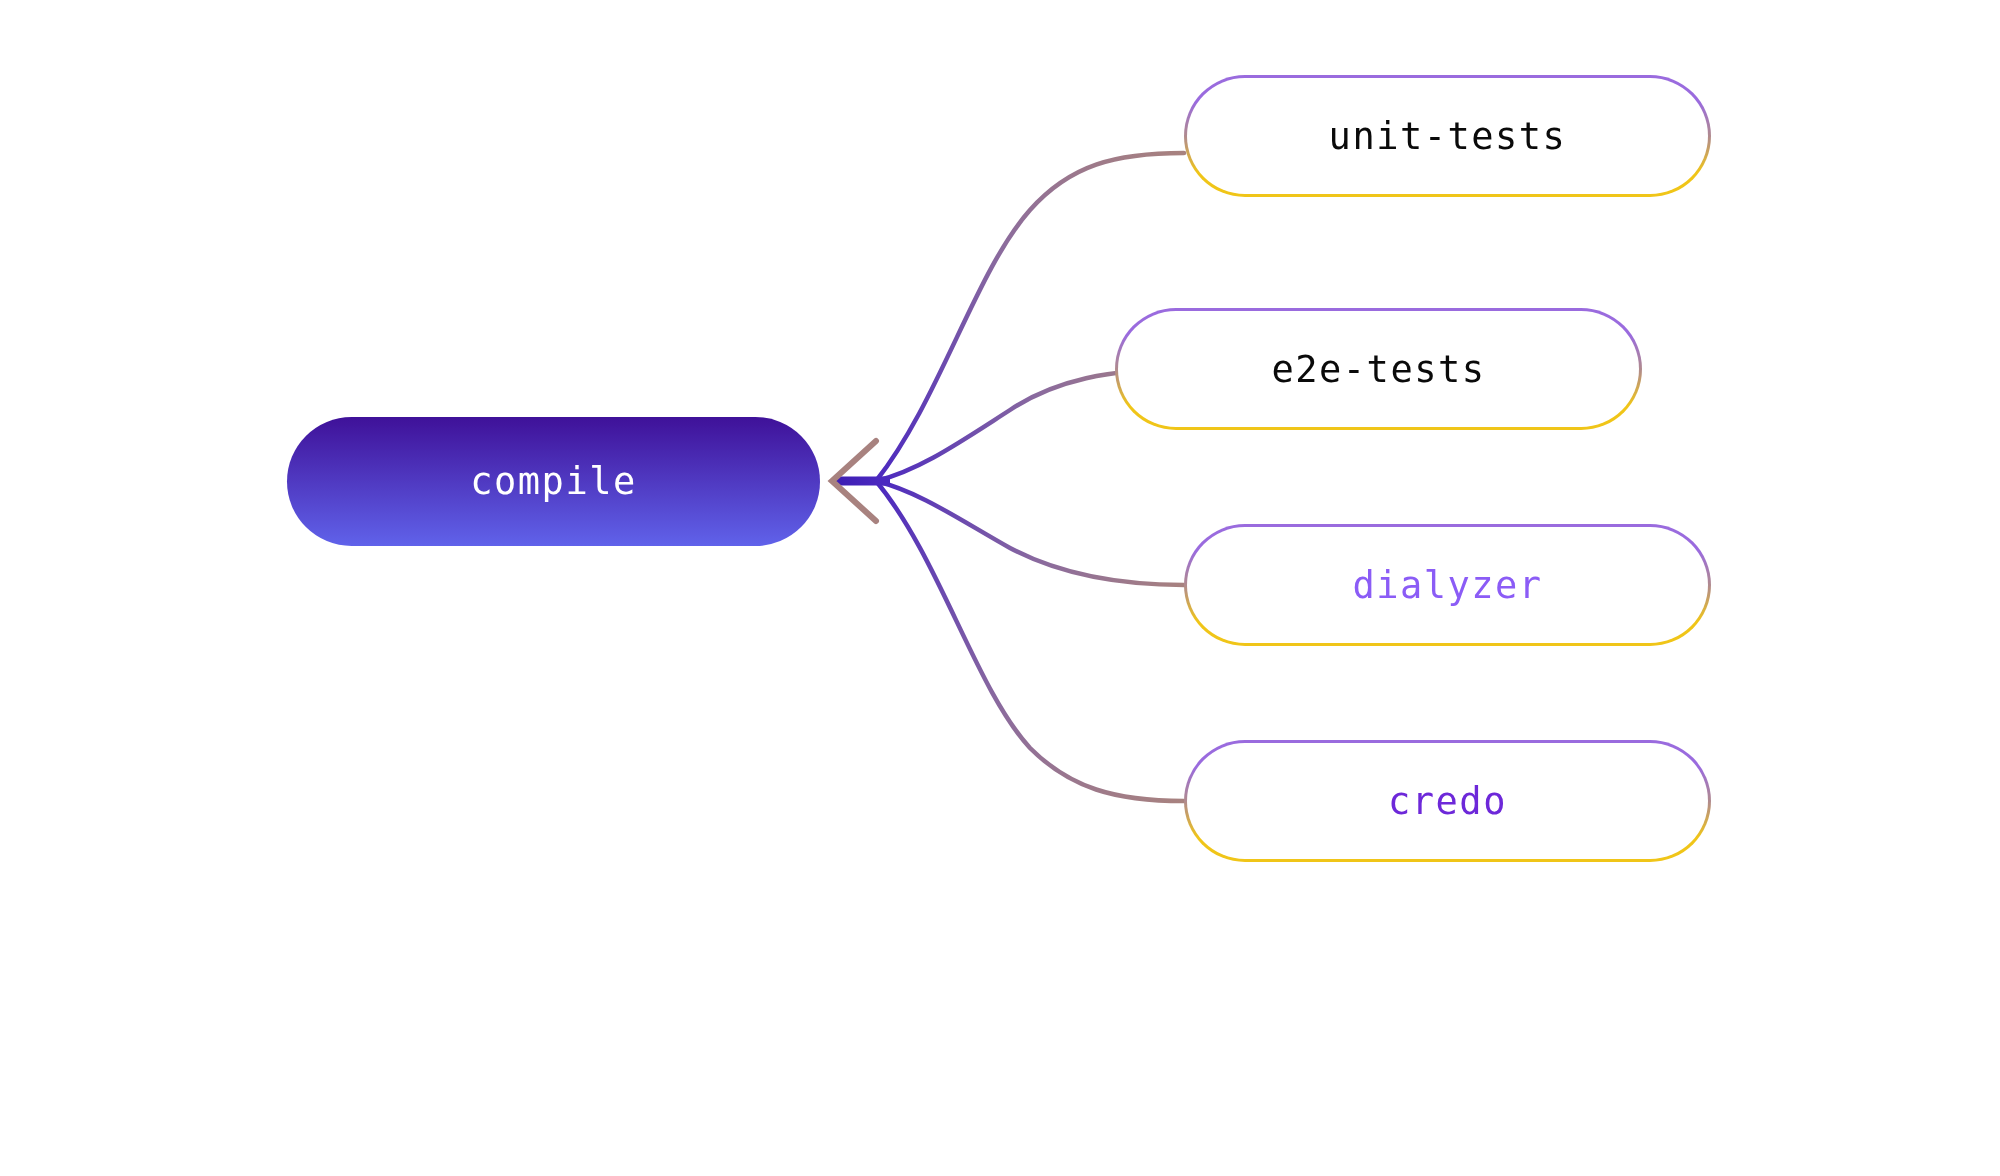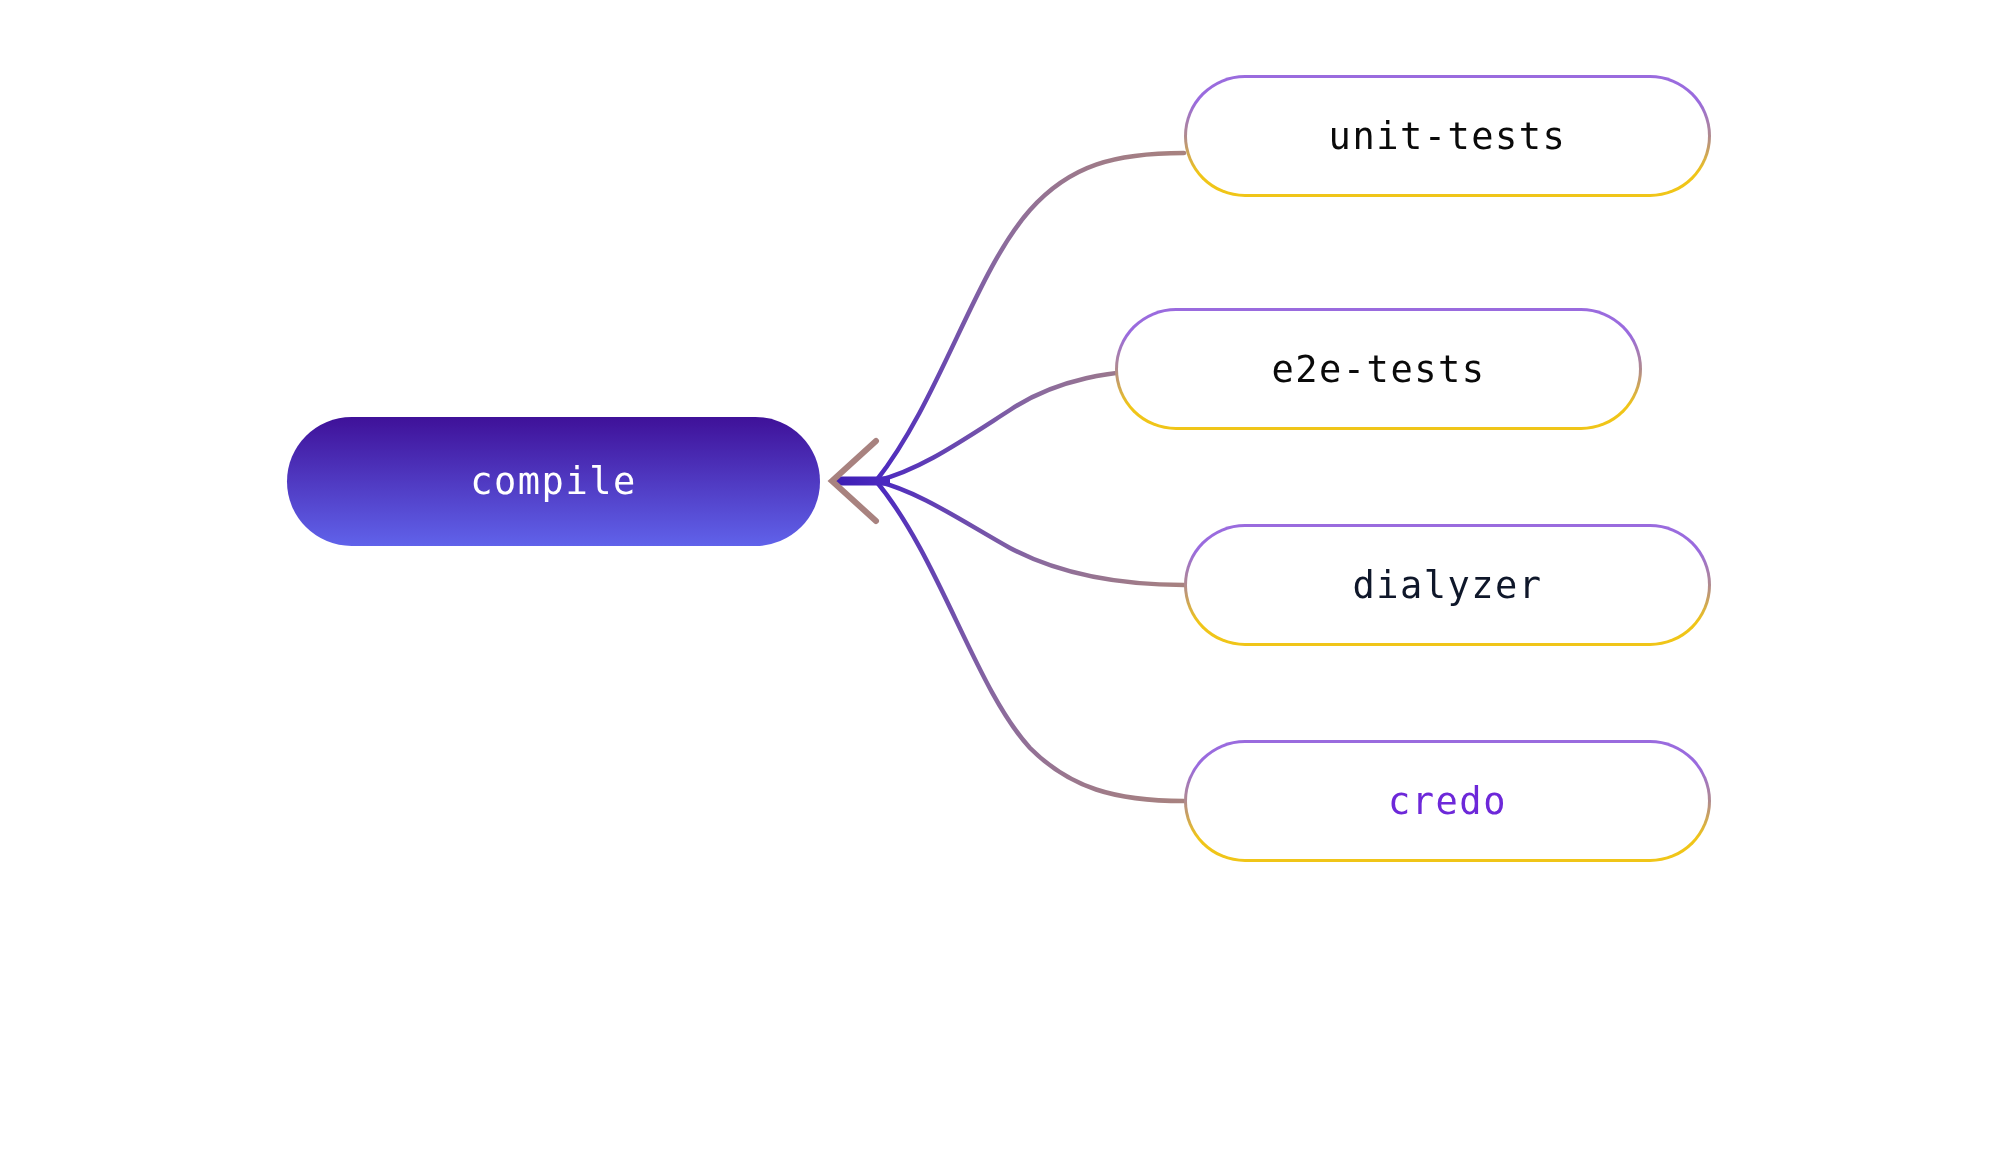--- a/index.html
+++ b/index.html
@@ -135,21 +135,21 @@
   </div>
 
   <div class="task-node" style="left: 1115px; top: 308px; width: 527px; height: 122px; padding: 3px; background: linear-gradient(rgb(154, 107, 222) 0%, rgb(154, 107, 222) 22%, rgb(176, 138, 142) 50%, rgb(240, 197, 24) 80%, rgb(240, 197, 24) 100%);">
     <div class="task-node-inner">
       <span class="task-node-label" style="color: rgb(10, 10, 10);">e2e-tests</span>
     </div>
   </div>
 
   <div class="task-node" style="left: 1184px; top: 524px; width: 527px; height: 122px; padding: 3px; background: linear-gradient(rgb(154, 107, 222) 0%, rgb(154, 107, 222) 22%, rgb(176, 138, 142) 50%, rgb(240, 197, 24) 80%, rgb(240, 197, 24) 100%);">
     <div class="task-node-inner">
-      <span class="task-node-label" style="color: #0f172a;">dialyzer</span>
+      <span class="task-node-label" style="color: #8b5cf6;">dialyzer</span>
     </div>
   </div>
 
   <div class="task-node" style="left: 1184px; top: 740px; width: 527px; height: 122px; padding: 3px; background: linear-gradient(rgb(154, 107, 222) 0%, rgb(154, 107, 222) 22%, rgb(176, 138, 142) 50%, rgb(240, 197, 24) 80%, rgb(240, 197, 24) 100%);">
     <div class="task-node-inner">
       <span class="task-node-label" style="color: #6d28d9;">credo</span>
     </div>
   </div>
 
 

